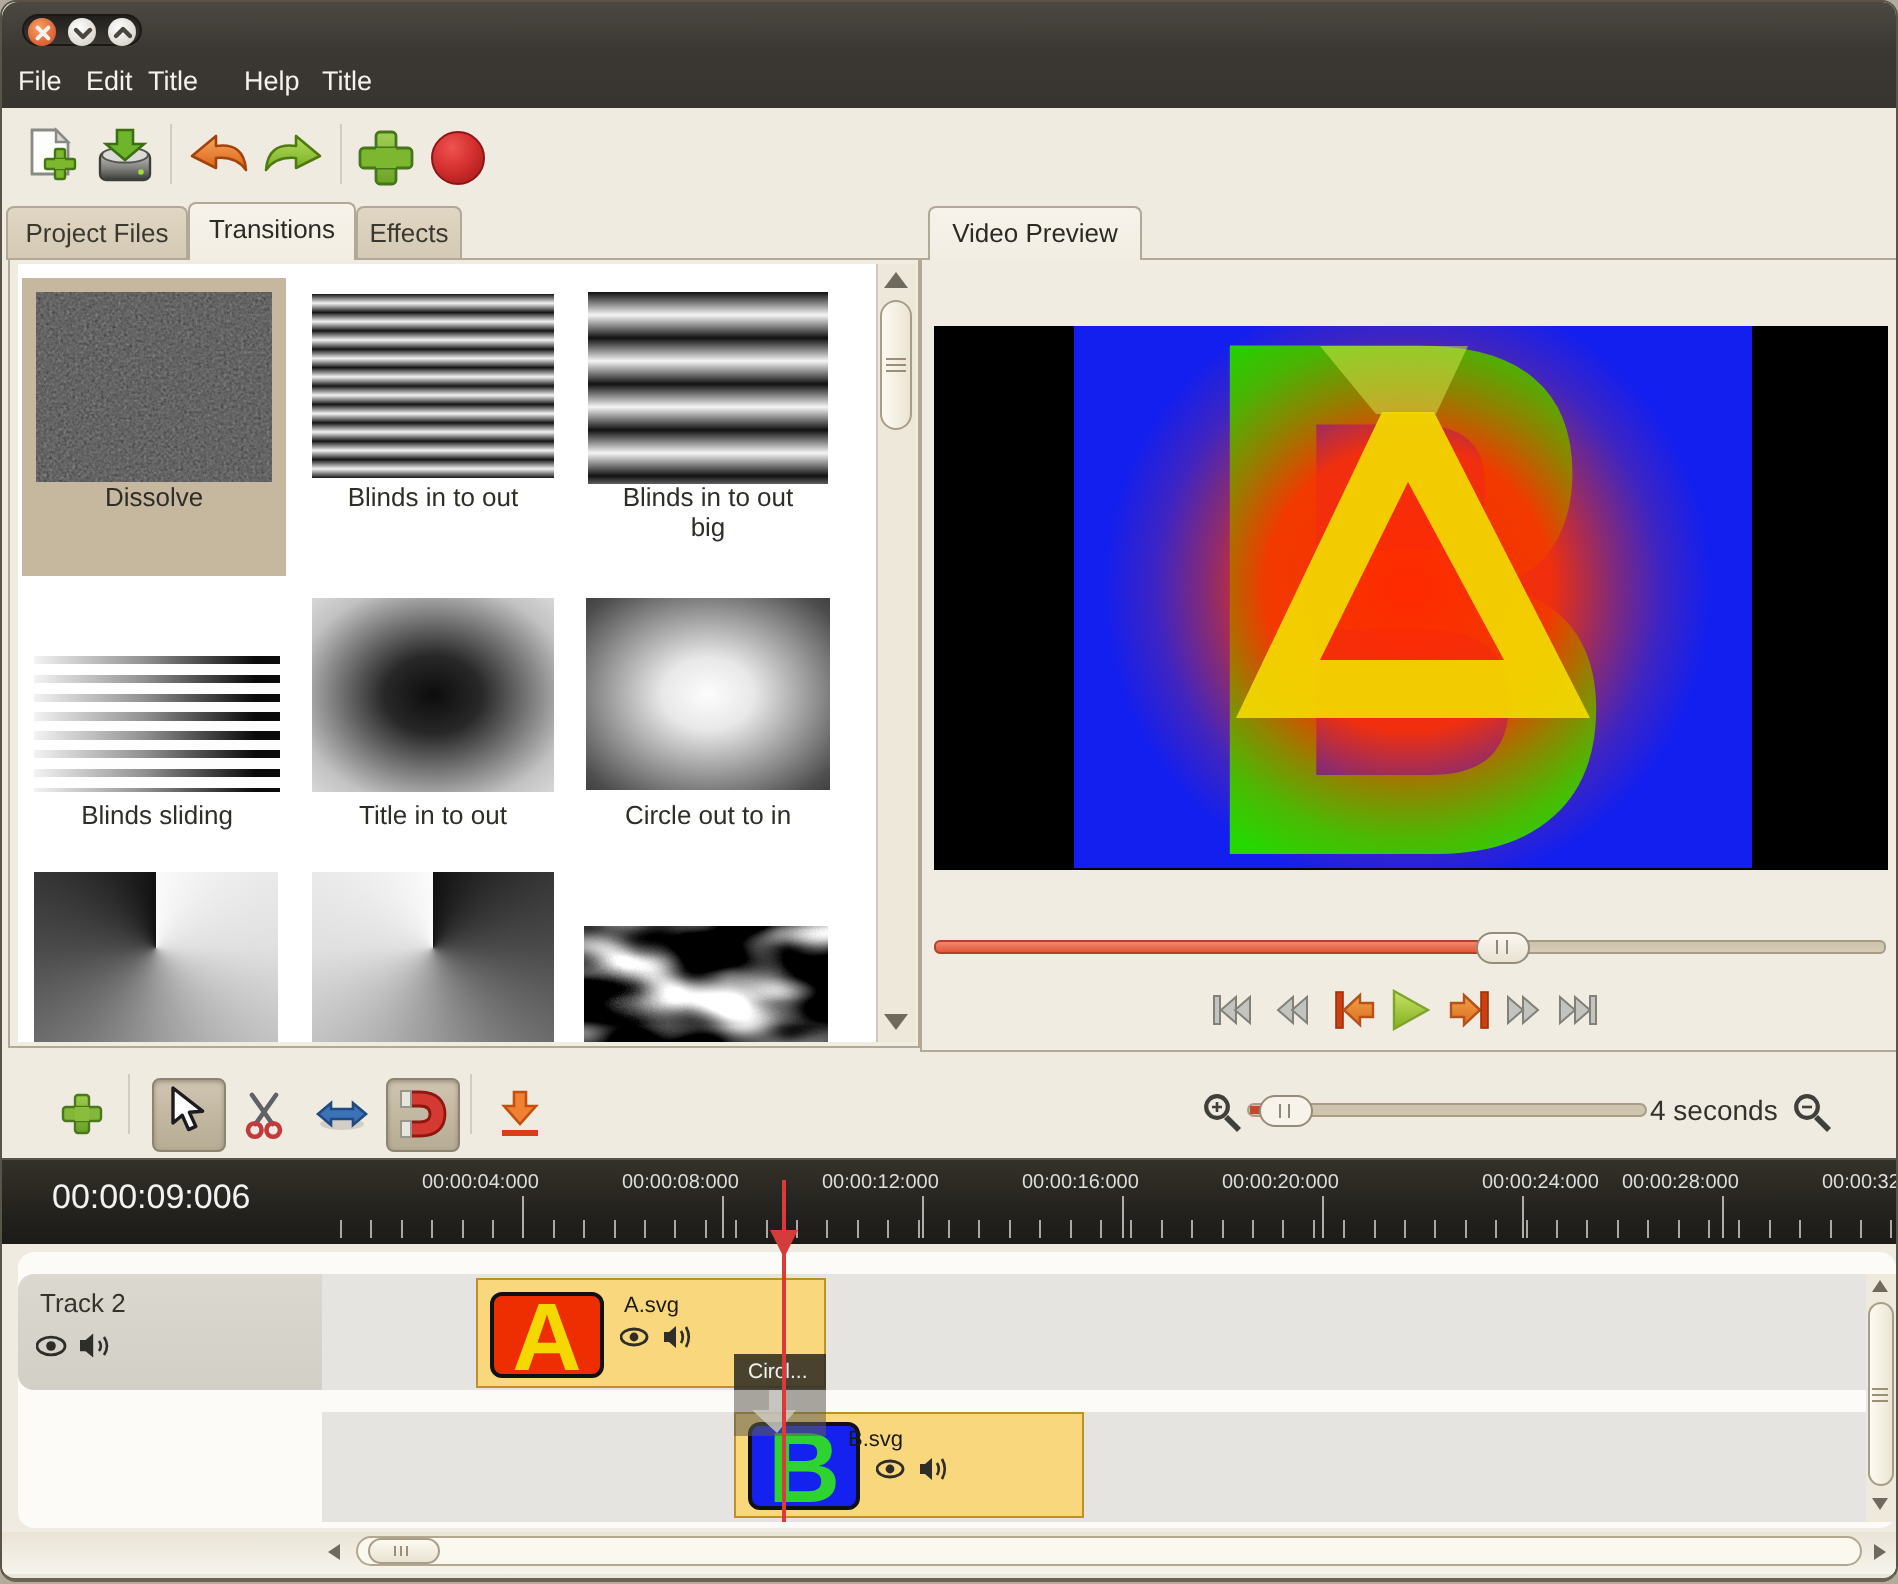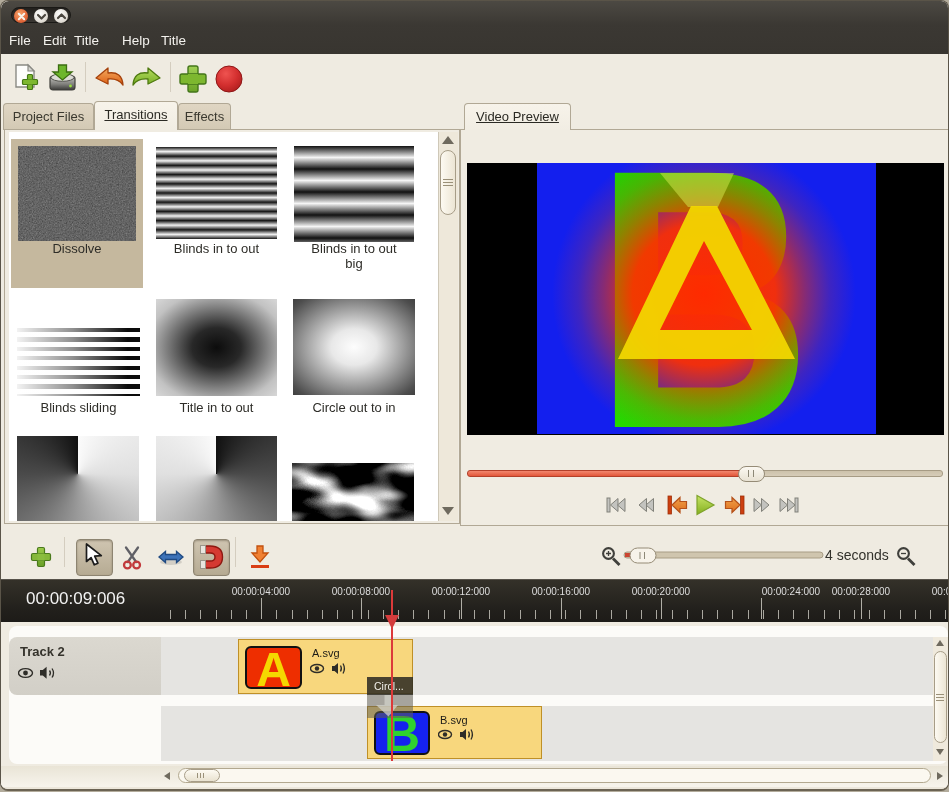--- a/index.html
+++ b/index.html
@@ -10,41 +10,41 @@
 #btnpill { position:absolute; left:10px; top:6px; width:60px; height:16px; background:linear-gradient(#22201d,#3a3733); border-radius:9px; border:1px solid #1a1916; }
 .wbtn { position:absolute; top:1px; width:14px; height:14px; border-radius:50%; }
 #title { position:absolute; left:84px; top:5px; font-size:16px; font-weight:bold; color:#fff; }
 #menus { position:absolute; left:0; top:32px; font-size:13.5px; color:#f4f2ee; }
 #menus span { position:absolute; top:0; }
 
 #toolbar { position:absolute; left:0; top:53px; width:949px; height:46px; background:#efebe1; }
 .sep1 { position:absolute; top:8px; width:1px; height:30px; background:#d4cdbf; }
 
 .tab { position:absolute; height:27px; border:1px solid #b1a895; border-bottom:none; border-radius:4px 4px 0 0; background:linear-gradient(#e0d6c3,#d3c9b4); font-size:13px; color:#3a382f; text-align:center; line-height:26px; }
-.tab.active { background:linear-gradient(#f7f3ea,#f1ede3); color:#2b2a24;text-decoration:underline; }
+.tab.active { background:linear-gradient(#f7f3ea,#f1ede3); color:#2b2a24; }
 #lframe { position:absolute; left:3px; top:128px; width:456px; height:395px; background:#f0ece2; border:1px solid #b1a895; }
 #licons { position:absolute; left:8px; top:131px; width:429px; height:389px; background:#ffffff; overflow:hidden; }
 #lscroll { position:absolute; left:437px; top:131px; width:20px; height:389px; background:#eee8da; border-left:1px solid #cfc8b8; }
 #rframe { position:absolute; left:459px; top:128px; width:489px; height:397px; background:#f0ece2; border:1px solid #b1a895; }
 .thumblabel { position:absolute; font-size:13px; color:#2e2d28; text-align:center; }
 
 #tb2 { position:absolute; left:0; top:525px; width:949px; height:53px; background:#efebe1;margin-left:16px; }
 .pressedbtn { position:absolute; width:37px; height:37px; top:13px; border-radius:4px; border:1px solid #8d8471; background:linear-gradient(#cfc5b1,#b6ab93); box-shadow:inset 0 1px 2px rgba(60,50,30,.35); }
 
 #ruler { position:absolute; left:0; top:578px; width:949px; height:43px; background:linear-gradient(#343129,#22201c 70%,#1d1b18); border-top:1px solid #56524a; }
 #bigtime { position:absolute; left:25px; top:9px; font-size:17px; color:#f2f2f2; }
-.rlab { position:absolute; top:6px; font-size:10px; color:#dedede; width:100px; text-align:center; }
+.rlab { position:absolute; top:6px; font-size:10px; color:#dedede; width:100px; text-align:left; }
 .tick { position:absolute; width:1px; background:#b0aea6; }
 
 #tracks { position:absolute; left:0; top:621px; width:949px; height:144px; background:#efebe1; }
 #trackbg { position:absolute; left:8px; top:4px; width:939px; height:138px; background:#fcfbf8; border-radius:8px; }
 .trow { position:absolute; left:8px; width:924px; height:58px; }
 .thead { position:absolute; left:0; top:0; width:152px; height:58px; background:linear-gradient(#dbd8d0,#d2cfc7); border-radius:8px 0 0 8px; }
 .tbody { position:absolute; left:152px; top:0; width:772px; height:58px; background:#e5e4e1; }
-.tname { position:absolute; left:11px; top:7px; font-size:13px; color:#35332c;font-weight:bold; }
+.tname { position:absolute; left:11px; top:7px; font-size:13px; color:#35332c; }
 .clip { position:absolute; background:#f8d77d; border:1px solid #bf9027; }
 .cliplabel { position:absolute; font-size:11px; color:#1c1b17; }
 #hscroll { position:absolute; left:0; top:765px; width:949px; height:21px; background:linear-gradient(#e9e4d6,#f7f4ec); }
 #bottomstrip { position:absolute; left:0; top:786px; width:949px; height:4px; background:#ece7db; }
 .icon { position:absolute; }
 </style></head>
 <body>
 <div id="win">
   <div id="hdr">
     <div id="btnpill">
@@ -323,21 +323,21 @@
           <circle cx="7" cy="6.5" r="2.2" fill="#2e2d28"></circle>
           <path d="M22 4 h2.5 l3.5-3 v11 l-3.5-3 H22 z" fill="#2e2d28"></path>
           <path d="M30.5 3.5 q1.8 3 0 6 M33 1.5 q2.8 5 0 10" stroke="#2e2d28" stroke-width="1.3" fill="none"></path>
         </svg>
       </div>
     </div>
     <div class="trow" style="top:84px;height:55px;">
       <div class="tbody" style="height:55px;"></div>
       <div class="clip" style="left:358px;top:0px;width:175px;height:53px;">
         <div class="abs" style="left:6px;top:4px;width:56px;height:44px;background:#1522ef;border:2px solid #111;border-radius:6px;color:#2fd32f;font-weight:bold;font-size:50px;text-align:center;line-height:43px;">B</div>
-        <div class="cliplabel" style="left:72px;top:7px;">B.svg</div>
+        <div class="cliplabel" style="left:56px;top:7px;">B.svg</div>
         <svg class="abs" style="left:70px;top:21px" width="44" height="13">
           <ellipse cx="7" cy="6.5" rx="6.5" ry="4" fill="none" stroke="#2e2d28" stroke-width="1.4"></ellipse>
           <circle cx="7" cy="6.5" r="2.2" fill="#2e2d28"></circle>
           <path d="M22 4 h2.5 l3.5-3 v11 l-3.5-3 H22 z" fill="#2e2d28"></path>
           <path d="M30.5 3.5 q1.8 3 0 6 M33 1.5 q2.8 5 0 10" stroke="#2e2d28" stroke-width="1.3" fill="none"></path>
         </svg>
       </div>
     </div>
     <div class="abs" style="left:932px;top:15px;width:15px;height:124px;background:#efe9dc;">
       <div class="abs" style="left:3px;top:3px;width:0;height:0;border-left:4.5px solid transparent;border-right:4.5px solid transparent;border-bottom:6px solid #6f6a5e;"></div>

